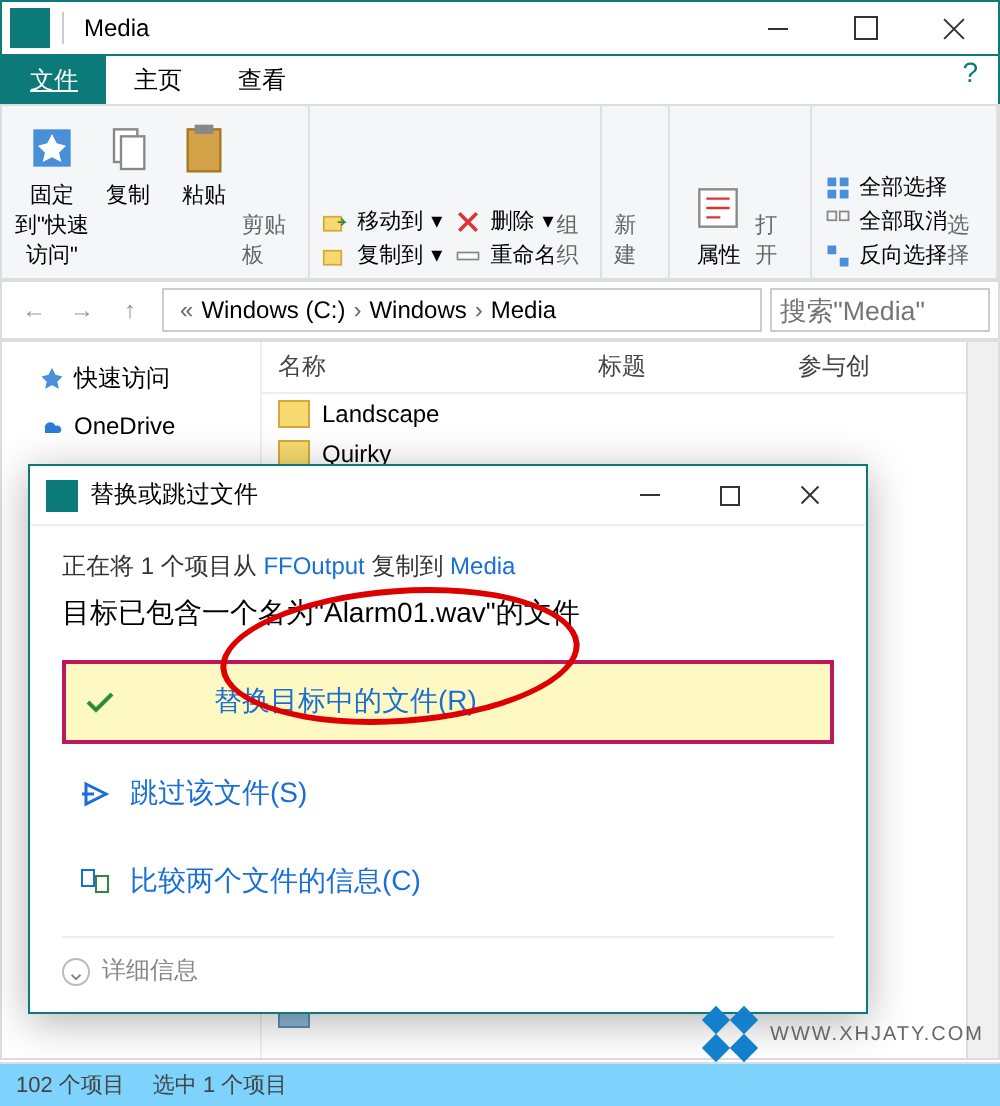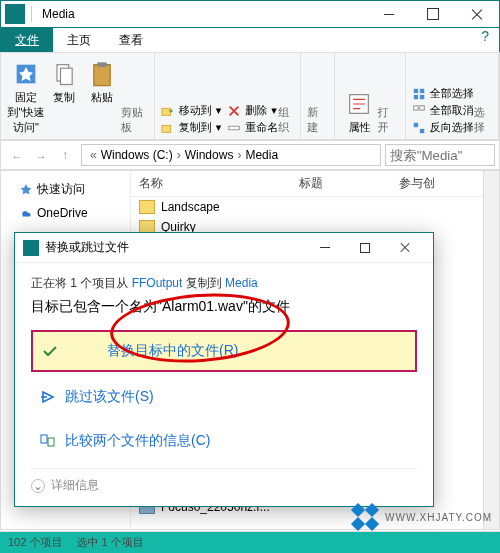--- a/index.html
+++ b/index.html
@@ -68,21 +68,21 @@
 .dialog .info .src { color: #1a6fd6; }
 .dialog .info .dst { color: #1a6fd6; }
 .dialog .msg { font-size: 14px; margin: 6px 0 14px; }
 .dialog .opt { display: flex; align-items: center; gap: 8px; padding: 10px 8px; margin-bottom: 6px; font-size: 14px; color: #1a6fd6; }
 .dialog .opt.selected { border: 2px solid #be185d; background: #fef9c3; position: relative; gap: 48px; }
 .dialog .opt .oi { width: 18px; height: 18px; }
 .dialog .details { display: flex; align-items: center; gap: 6px; color: #888; padding: 8px 0 0; border-top: 1px solid #eee; margin-top: 8px; }
 .dialog .details .chev { width: 14px; height: 14px; border: 1px solid #bbb; border-radius: 50%; display: flex; align-items: center; justify-content: center; }
 .ring { position: absolute; left: 110px; top: 294px; width: 180px; height: 68px; border: 3px solid #d00; border-radius: 50%; pointer-events: none; z-index: 500; transform: rotate(-4deg); }
 
-.status { position: absolute; left: 0; bottom: 0; height: 22px; width: 100%; border-top: 1px solid #ddd; display: flex; align-items: center; padding: 0 8px; font-size: 11px; color: #444; gap: 14px; background:#14b8a6;text-align:center; }
+.status { position: absolute; left: 0; bottom: 0; height: 22px; width: 100%; border-top: 1px solid #ddd; display: flex; align-items: center; padding: 0 8px; font-size: 11px; color: #444; gap: 14px; background:#7dd3fc;text-align:center; }
 
 .watermark { position: absolute; right: 8px; bottom: 20px; display: flex; align-items: center; gap: 4px; font-size: 18px; font-weight: bold; color: #1380ce; z-index: 600; }
 .watermark .logo { width: 32px; height: 32px; position: relative; }
 .watermark .logo span { position: absolute; width: 10px; height: 10px; background: #1380ce; }
 .watermark .logo span:nth-child(1){ left:4px; top:4px; transform: rotate(45deg);}
 .watermark .logo span:nth-child(2){ right:4px; top:4px; transform: rotate(45deg);}
 .watermark .logo span:nth-child(3){ left:4px; bottom:4px; transform: rotate(45deg);}
 .watermark .logo span:nth-child(4){ right:4px; bottom:4px; transform: rotate(45deg);}
 .watermark .sub { font-size: 10px; color: #666; display: block; font-weight: normal; letter-spacing: 1px; }
 
@@ -270,21 +270,20 @@
           <div class="fi folder"></div>
           <span>Raga</span>
         </div>
       <div style="height:220px;"></div>
       <div class="frow">
           <div class="fi ficon"></div>
           <span>flourish.mid</span>
         </div>
       <div class="frow">
           <div class="fi ficon"></div>
-          <span>Focus0_22050hz.r...</span>
         </div>
     </div>
   </div>
   <div class="scrollbar"></div>
 </div>
 
 <div class="dialog">
   <div class="dtitle">
     <div class="di"></div>
     <div class="dt">替换或跳过文件</div>

